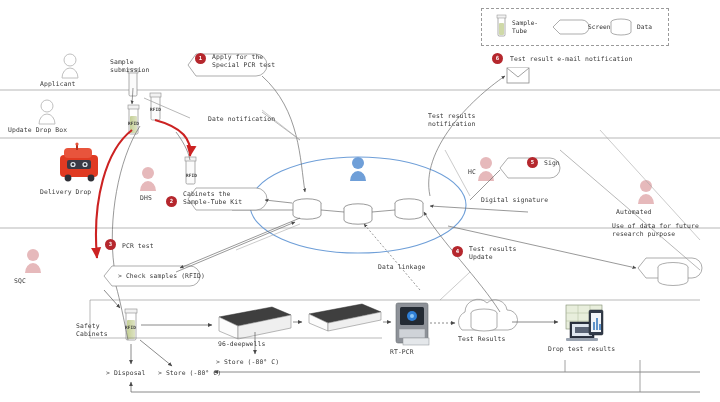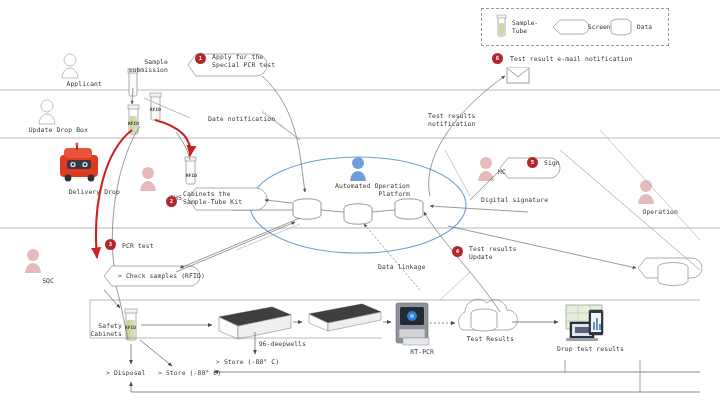--- a/index.html
+++ b/index.html
@@ -3,21 +3,21 @@
 <meta charset="utf-8">
 <style>
   html,body{margin:0;padding:0;background:#ffffff;}
   body{width:720px;height:402px;overflow:hidden;
        font-family:"DejaVu Sans Mono","Liberation Mono",monospace;
        color:#2b2b2b;}
   #stage{position:relative;width:720px;height:402px;}
   svg#canvas{position:absolute;left:0;top:0;width:720px;height:402px;}
   .lbl{position:absolute;font-size:6.4px;line-height:8px;letter-spacing:.1px;
        color:#3a3a3a;white-space:pre;}
-  .lbl.c{text-align:right;}
+  .lbl.c{text-align:left;}
   .step{position:absolute;width:11px;height:11px;border-radius:50%;
         background:#b5272d;color:#fff;font-size:5.6px;line-height:11px;
         text-align:center;font-weight:bold;}
   .legend{position:absolute;left:481px;top:8px;width:186px;height:36px;
           border:1px dashed #9a9a9a;background:#fff;}
   .lg-item{position:absolute;font-size:6.2px;line-height:7.6px;color:#333;white-space:pre;}
 </style>
 </head>
 <body>
 
@@ -295,21 +295,21 @@
   <div class="lg-item" style="left:106px;top:14px">Screen</div>
   <div class="lg-item" style="left:155px;top:14px">Data</div>
 </div>
 
 <div class="lbl c" style="left:40px;top:80px;width:62px">Applicant</div>
 <div class="lbl c" style="left:8px;top:126px;width:80px">Update Drop Box</div>
 <div class="lbl c" style="left:40px;top:188px;width:80px">Delivery Drop</div>
 <div class="lbl c" style="left:140px;top:194px;width:42px">DHS</div>
 <div class="lbl c" style="left:14px;top:277px;width:40px">SQC</div>
 <div class="lbl c" style="left:468px;top:168px;width:38px">HC</div>
-<div class="lbl c" style="left:616px;top:208px;width:62px">Operation</div>
+<div class="lbl c" style="left:616px;top:208px;width:62px">Automated</div>
 
 <div class="step" style="left:195px;top:53px">1</div>
 <div class="lbl" style="left:212px;top:53px">Apply for the
 Special PCR test</div>
 
 <div class="step" style="left:166px;top:196px">2</div>
 <div class="lbl" style="left:183px;top:190px">Cabinets the
 Sample-Tube Kit</div>
 
 <div class="step" style="left:105px;top:239px">3</div>
@@ -318,40 +318,40 @@
 <div class="step" style="left:452px;top:246px">4</div>
 <div class="lbl" style="left:469px;top:245px">Test results
 Update</div>
 
 <div class="step" style="left:527px;top:157px">5</div>
 <div class="lbl" style="left:544px;top:159px">Sign</div>
 
 <div class="step" style="left:492px;top:53px">6</div>
 <div class="lbl" style="left:510px;top:55px">Test result e-mail notification</div>
 
-<div class="lbl c" style="left:306px;top:182px;width:104px">Automated Operation
-Platform</div>
 
 <div class="lbl c" style="left:110px;top:58px;width:58px">Sample
 submission</div>
 <div class="lbl" style="left:208px;top:115px">Date notification</div>
 <div class="lbl" style="left:428px;top:112px">Test results
 notification</div>
 <div class="lbl" style="left:378px;top:263px">Data linkage</div>
 <div class="lbl" style="left:481px;top:196px">Digital signature</div>
+<div class="lbl" style="left:612px;top:222px">Use of data for future
+research purpose</div>
 
 <div class="lbl" style="left:128px;top:120px;font-size:4.4px;font-weight:bold">RFID</div>
 <div class="lbl" style="left:150px;top:106px;font-size:4.4px;font-weight:bold">RFID</div>
 <div class="lbl" style="left:186px;top:172px;font-size:4.4px;font-weight:bold">RFID</div>
 <div class="lbl" style="left:125px;top:324px;font-size:4.4px;font-weight:bold">RFID</div>
 
 <div class="lbl c" style="left:76px;top:322px;width:46px">Safety
 Cabinets</div>
 <div class="lbl" style="left:118px;top:272px">&gt; Check samples (RFID)</div>
-<div class="lbl c" style="left:230px;top:340px;width:76px">96-deepwells</div>
+<div class="lbl c" style="left:218px;top:340px;width:76px">96-deepwells</div>
 <div class="lbl c" style="left:390px;top:348px;width:44px">RT-PCR</div>
 <div class="lbl c" style="left:458px;top:335px;width:56px">Test Results</div>
 <div class="lbl c" style="left:548px;top:345px;width:76px">Drop test results</div>
 <div class="lbl" style="left:106px;top:369px">&gt; Disposal</div>
 <div class="lbl" style="left:158px;top:369px">&gt; Store (-80° C)</div>
 <div class="lbl" style="left:216px;top:358px">&gt; Store (-80° C)</div>
 
 </div>
 
 </body></html>

